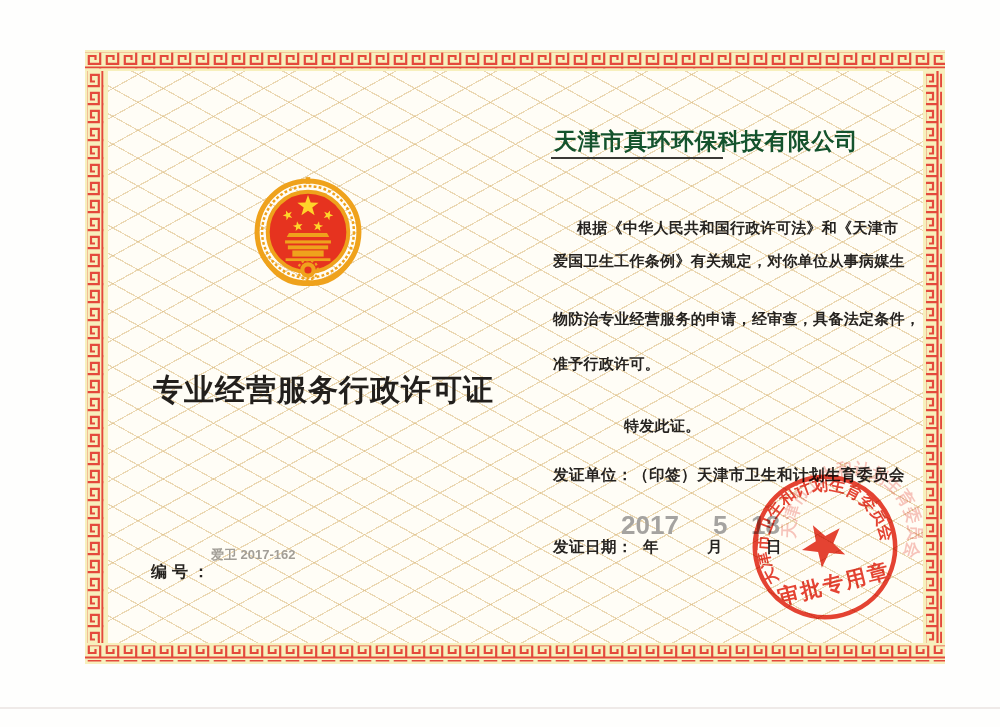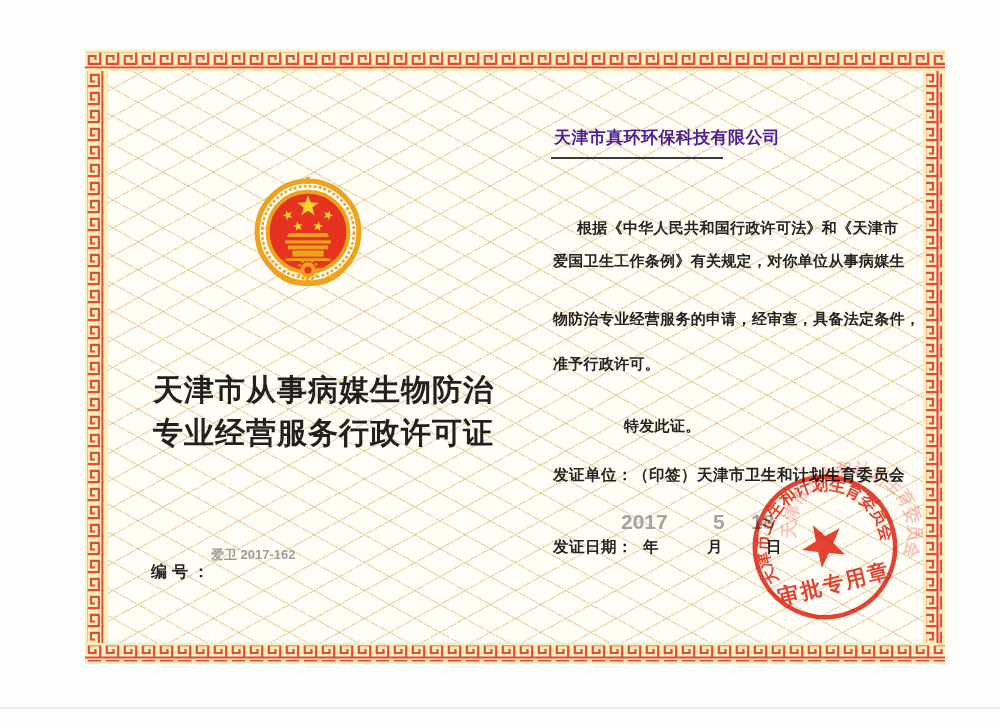--- a/index.html
+++ b/index.html
@@ -16,33 +16,33 @@
     background-image:
       repeating-linear-gradient(29deg,  rgba(219,186,125,0) 0px, rgba(219,186,125,0) 23.2px, rgba(219,186,125,.55) 23.2px, rgba(219,186,125,.55) 24.4px),
       repeating-linear-gradient(-29deg, rgba(219,186,125,0) 0px, rgba(219,186,125,0) 23.2px, rgba(219,186,125,.55) 23.2px, rgba(219,186,125,.55) 24.4px);
   }
   .title{
     left:153px; top:368px; width:330px;
     font-size:30px; font-weight:800; letter-spacing:1px;
     color:#221f1c; line-height:43px; white-space:nowrap;
   }
   .company{
-    left:554px; top:126px; font-size:17px; letter-spacing:0.4px;
-    color:#4c1d95; white-space:nowrap; font-weight:600;
+    left:554px; top:126px; font-size:23px; letter-spacing:0.4px;
+    color:#14532d; white-space:nowrap; font-weight:600;
   }
   .company-line{ left:551px; top:157px; width:172px; height:2px; background:#3a3834; }
   .body-line{
     font-size:15px; font-weight:700; letter-spacing:0.3px;
     color:#262320; white-space:nowrap;
   }
   .field-line{
     font-size:15.5px; font-weight:700; letter-spacing:0.5px;
     color:#262320; white-space:nowrap;
   }
-  .gray-stamp{ color:#a5a3a0; font-size:21px; font-weight:600; white-space:nowrap;text-align:center; }
+  .gray-stamp{ color:#a5a3a0; font-size:26px; font-weight:600; white-space:nowrap;text-align:center; }
   .serial-value{ left:211px; top:546px; font-size:13px; color:#a29e97; font-weight:600; white-space:nowrap;}
   .serial-label{ left:151px; top:562px; font-size:16px; font-weight:800; letter-spacing:5px; color:#262320; white-space:nowrap;}
   .seal-svg{ left:746px; top:468px; overflow:visible; mix-blend-mode:multiply; opacity:.93;}
   .scan-line{ left:0; top:707px; width:1000px; height:2px; background:rgba(205,190,185,.30); }
   svg{display:block;}
 </style>
 </head>
 <body>
 
 <div class="page">
@@ -107,21 +107,20 @@
     <rect x="32" y="62" width="36" height="3.5" fill="#efa21c"></rect>
     <rect x="36" y="66.5" width="28" height="5.5" fill="#efa21c"></rect>
     <rect x="30" y="73.5" width="40" height="2.5" fill="#efa21c"></rect>
     <circle cx="50" cy="84" r="8.8" fill="none" stroke="#efa21c" stroke-width="2" stroke-dasharray="2.2 2.2"></circle>
     <circle cx="50" cy="84" r="7" fill="#efa21c"></circle>
     <circle cx="50" cy="84" r="3.2" fill="#e6331f"></circle>
     <path d="M14 78 Q28 98 50 96 Q72 98 86 78" fill="none" stroke="#efa21c" stroke-width="4"></path>
   </svg>
 
   <div class="abs title">
-    <div>天津市从事病媒生物防治</div>
     <div>专业经营服务行政许可证</div>
   </div>
 
   <div class="abs company">天津市真环环保科技有限公司</div>
   <div class="abs company-line"></div>
 
   <div class="abs body-line" style="left:577px;top:219px;">根据《中华人民共和国行政许可法》和《天津市</div>
   <div class="abs body-line" style="left:553px;top:252px;">爱国卫生工作条例》有关规定，对你单位从事病媒生</div>
   <div class="abs body-line" style="left:553px;top:310px;">物防治专业经营服务的申请，经审查，具备法定条件，</div>
   <div class="abs body-line" style="left:553px;top:355px;">准予行政许可。</div>

